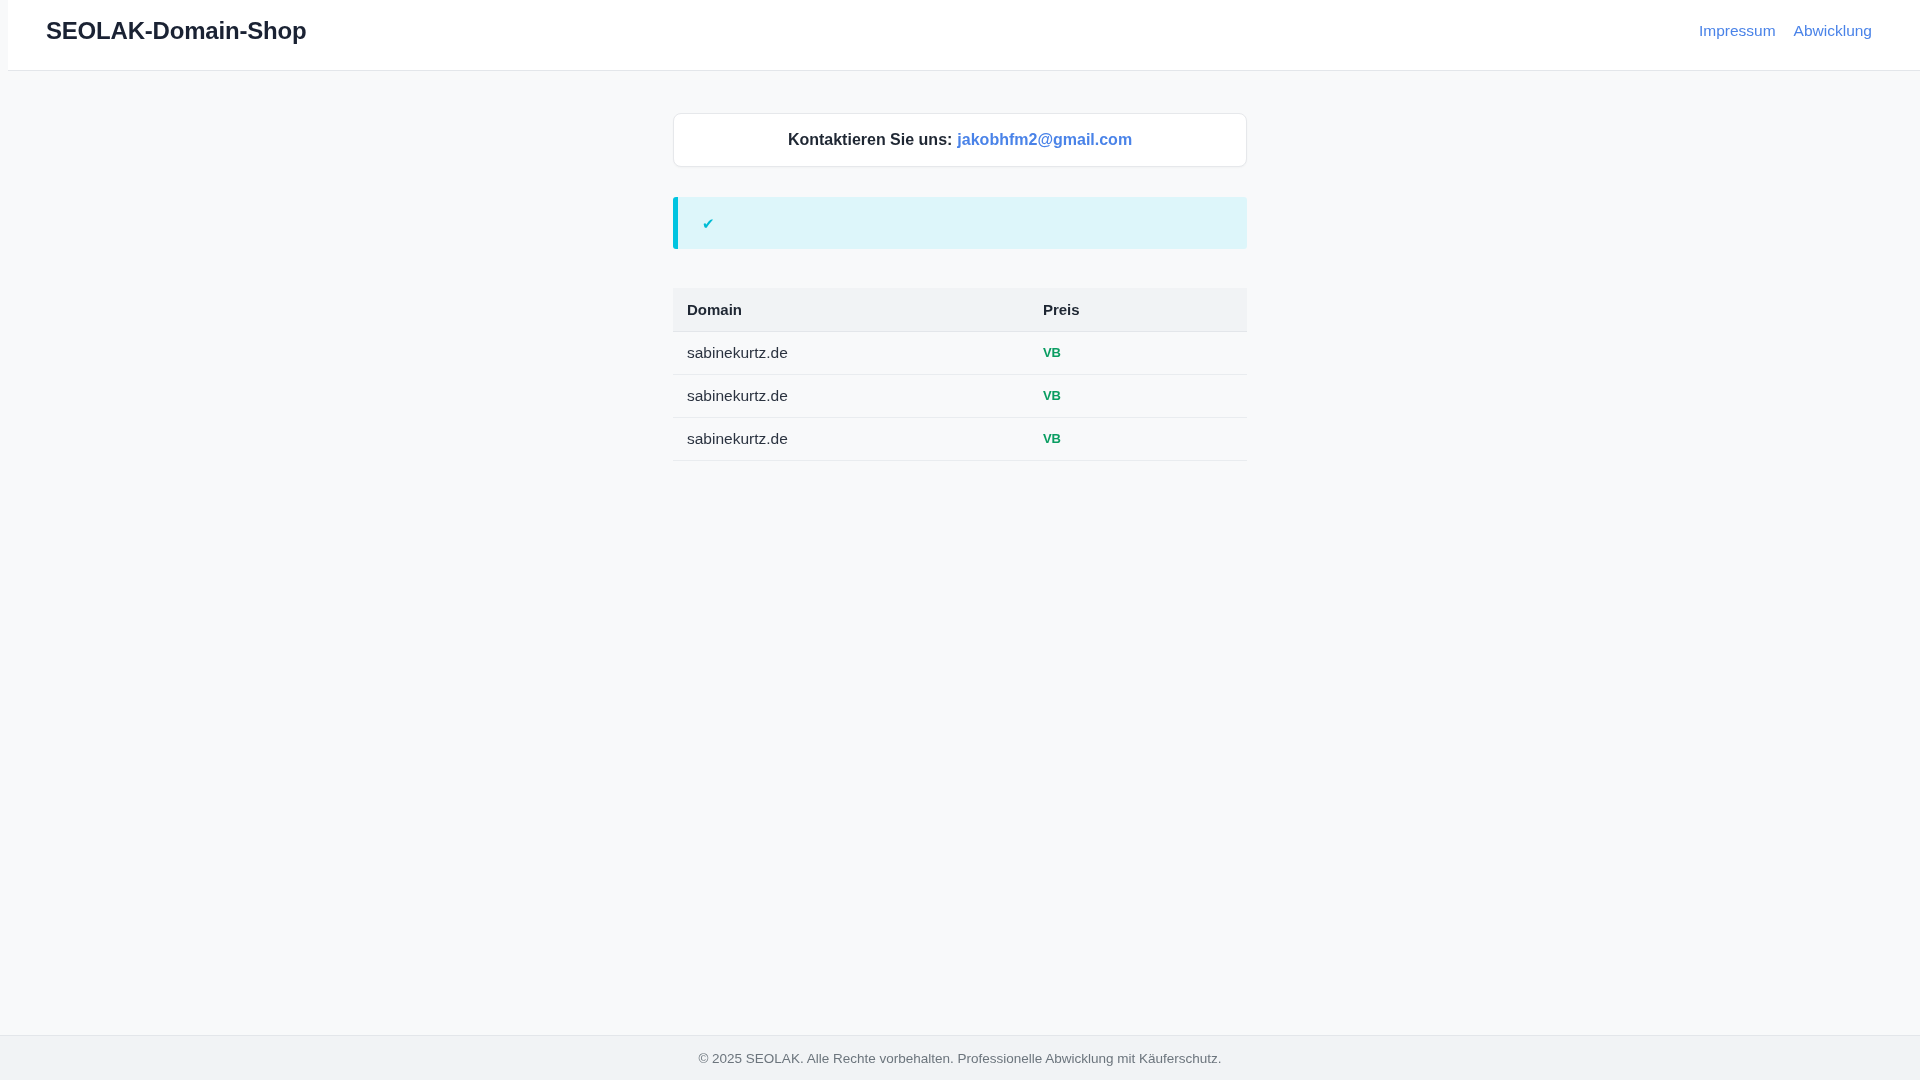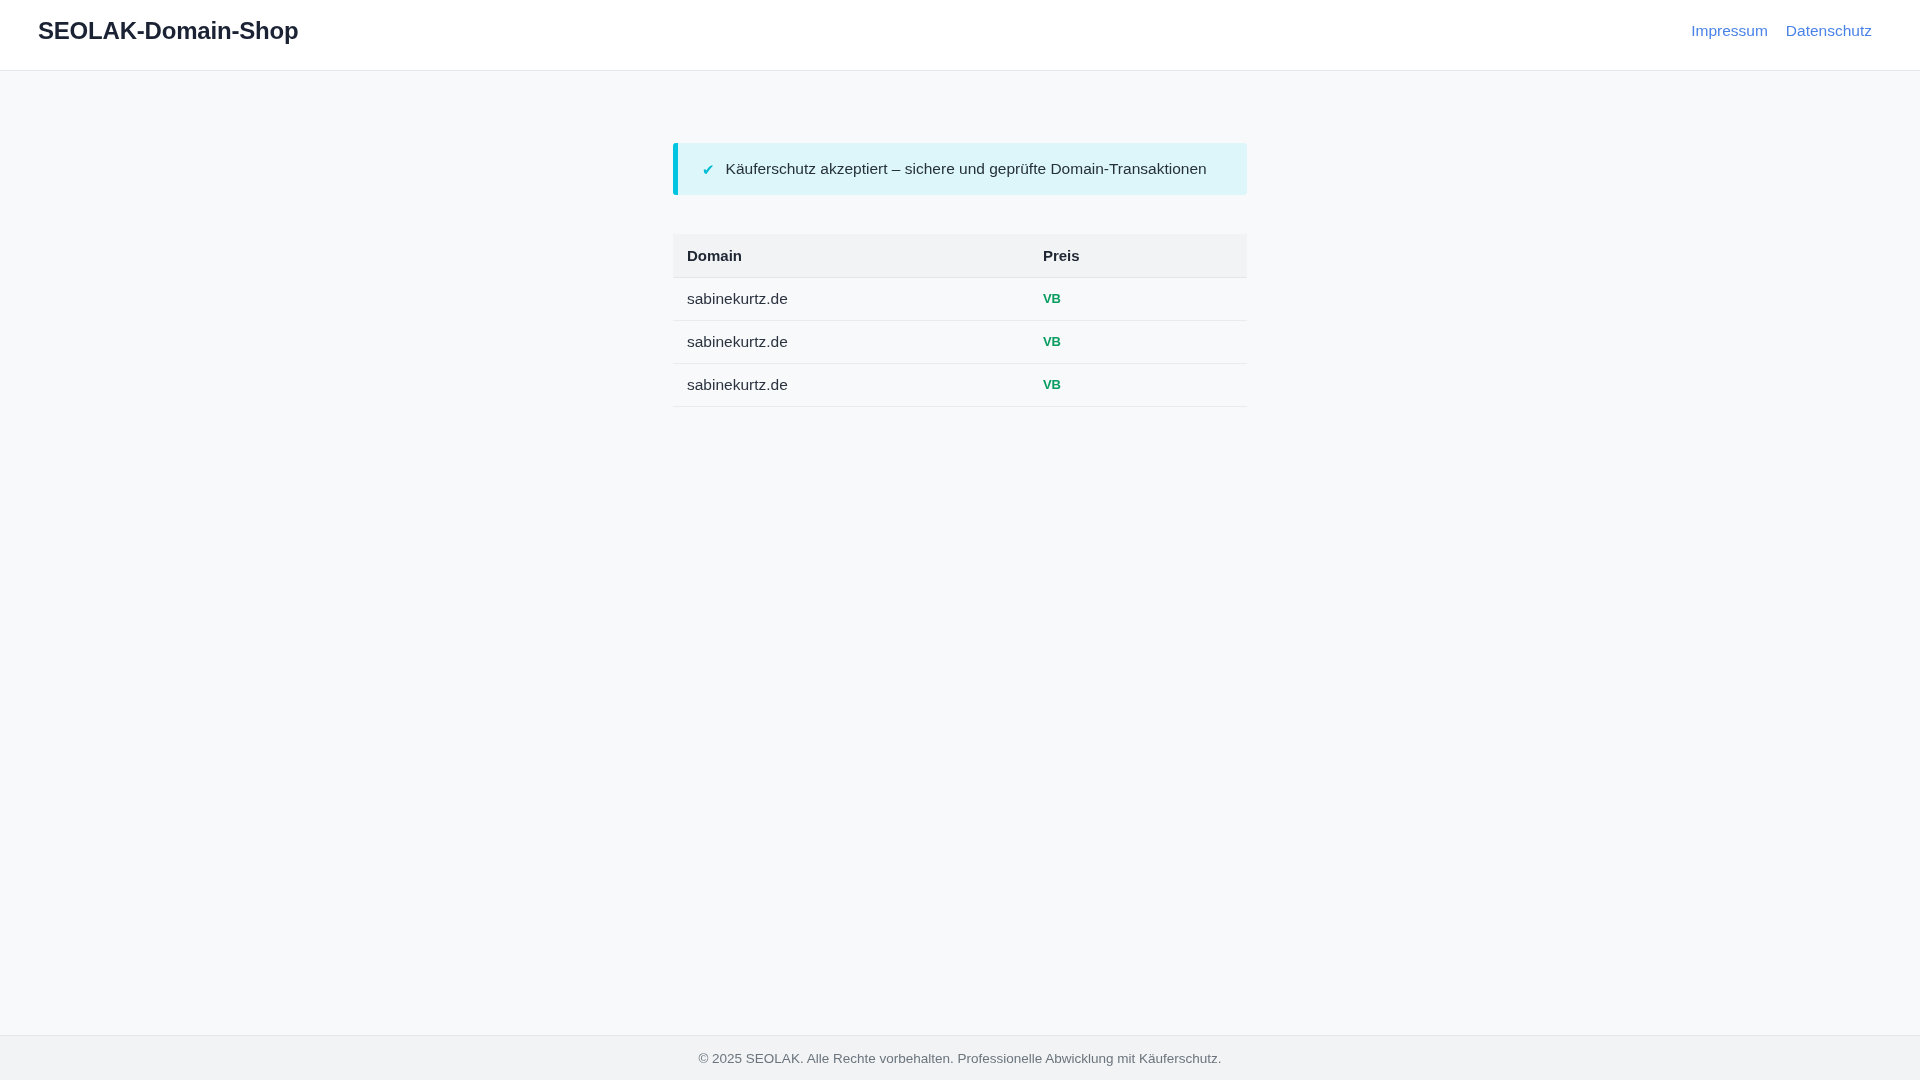--- a/index.html
+++ b/index.html
@@ -22,20 +22,21 @@
   
   .site-header {
     background: #ffffff;
     border-bottom: 1px solid #e3e6ea;
     height: 71px;
     flex: 0 0 71px;
     display: flex;
     align-items: center;
     justify-content: space-between;
     padding: 0 38px 8px 38px;
+    margin-left: 8px;
   }
   .brand {
     font-size: 24px;
     font-weight: bold;
     color: #1a2233;
     letter-spacing: -0.2px;
     white-space: nowrap;
   }
   .nav {
     display: flex;
@@ -164,31 +165,34 @@
     text-align: center;
   }
 </style>
 </head>
 <body>
 
 <header class="site-header">
   <div class="brand">SEOLAK-Domain-Shop</div>
   <nav class="nav">
     <a class="nav-link" href="#">Impressum</a>
-    <a class="nav-link" href="#">Datenschutz</a>
+    <a class="nav-link" href="#">Abwicklung</a>
   </nav>
 </header>
 
 <main class="main">
   <div class="container">
 
+    <section class="contact-card">
+      <span class="contact-text">Kontaktieren Sie uns:</span>
+      <a class="contact-email" href="#">jakobhfm2@gmail.com</a>
+    </section>
 
     <section class="alert">
       <span class="alert-check">✔</span>
-      <span class="alert-text">Käuferschutz akzeptiert – sichere und geprüfte Domain-Transaktionen</span>
     </section>
 
 
     <table class="domain-table">
       <thead>
         <tr>
           <th class="col-domain">Domain</th>
           <th class="col-preis">Preis</th>
         </tr>
       </thead>

